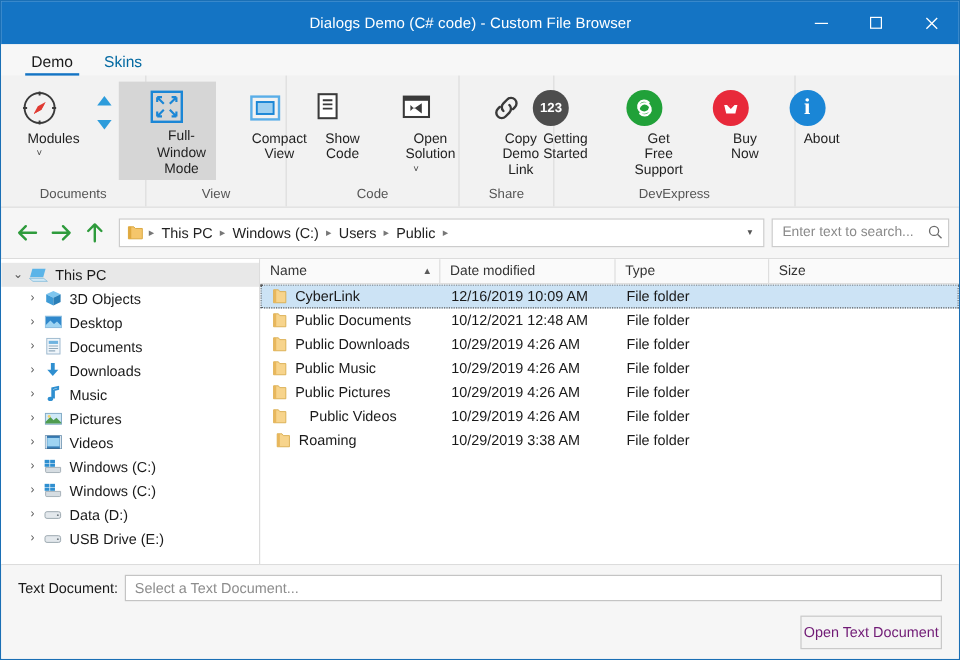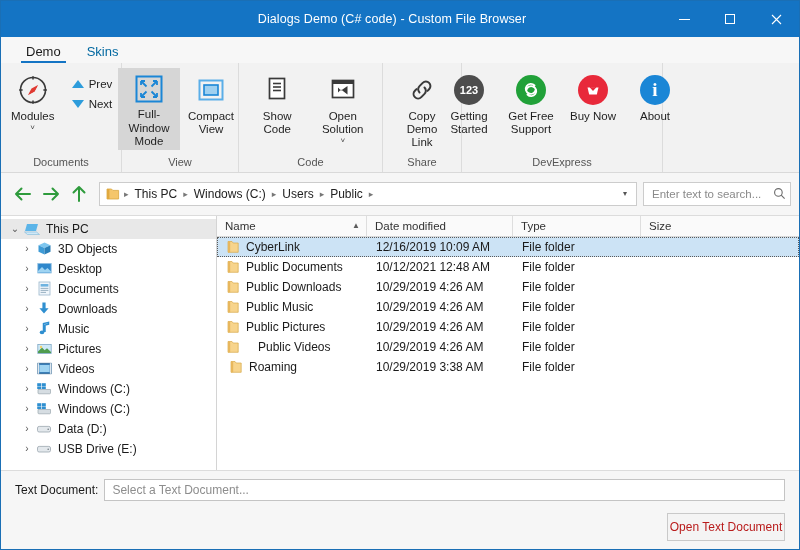--- a/index.html
+++ b/index.html
@@ -60,21 +60,21 @@
   .group-label{
     height:20px;line-height:20px;font-size:11px;color:#555;width:100%;text-align:center;
   }
   .btn{
     width:auto;min-width:48px;padding:4px 7px 2px 7px;
     display:flex;flex-direction:column;align-items:center;
     text-align:center;font-size:11.5px;color:#1f1f1f;line-height:1.15;cursor:default;
   }
   .btn.pressed{background:#d6d6d6;}
   .btn .ico{height:36px;display:flex;align-items:center;justify-content:center;margin-bottom:2px;}
-  .btn .lbl{max-width:62px;}
+  .btn .lbl{max-width:62px;padding-left:24px;}
   .chev{display:block;font-size:8px;line-height:8px;color:#444;margin-top:1px;}
 
   .smallbtns{display:flex;flex-direction:column;justify-content:center;padding-top:6px;}
   .smallbtn{
     display:flex;align-items:center;gap:5px;padding:4px 8px;font-size:11.5px;color:#1f1f1f;cursor:default;
   }
   .tri{width:0;height:0;border-left:6px solid transparent;border-right:6px solid transparent;}
   .tri.up{border-bottom:8px solid #2d9cdb;}
   .tri.down{border-top:8px solid #2d9cdb;}
 
@@ -158,21 +158,21 @@
     flex:1;height:22px;border:1px solid #c4c4c4;background:#fff;box-sizing:border-box;
     display:flex;align-items:center;padding:0 5px;
   }
   .field-input input{
     border:0;outline:0;width:100%;font-size:12px;font-family:"Liberation Sans",sans-serif;color:#333;background:transparent;
   }
   .field-input input::placeholder{color:#8d8d8d;}
   .btn-row{display:flex;justify-content:flex-end;}
   .pushbtn{
     min-width:116px;height:26px;border:1px solid #c9c9c9;background:#f4f4f4;
-    font-size:12px;color:#b91c1c;font-family:"Liberation Sans",sans-serif;
+    font-size:12px;color:#701a75;font-family:"Liberation Sans",sans-serif;
     display:flex;align-items:center;justify-content:center;cursor:default;
   }
 </style>
 </head>
 <body>
 
 <div class="window">
 
   <div class="titlebar">
     <div class="title-text">Dialogs Demo (C# code) - Custom File Browser</div>

